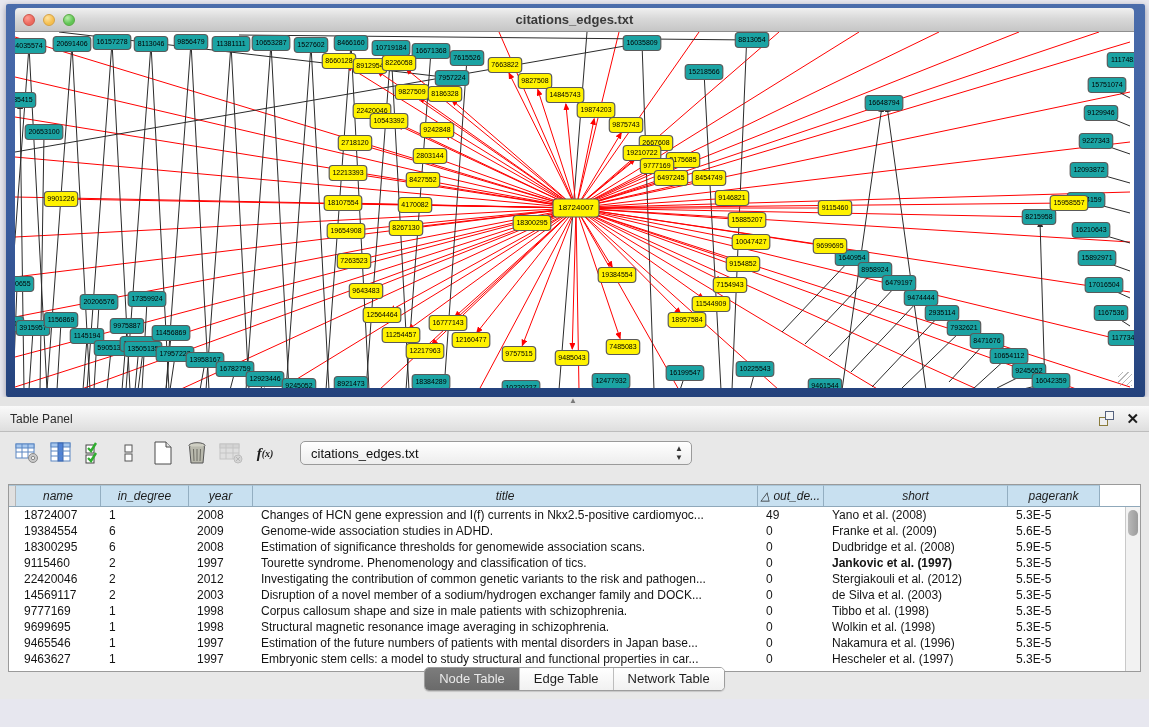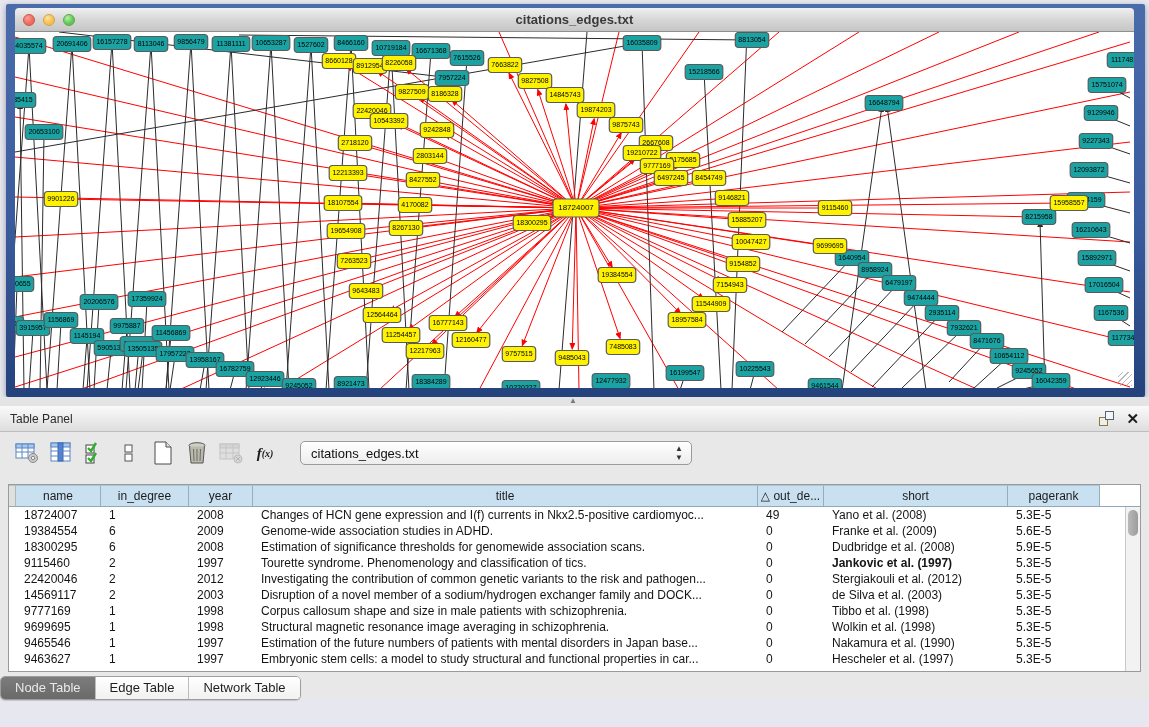--- a/index.html
+++ b/index.html
@@ -54,32 +54,32 @@
     box-shadow:0 1px 0 rgba(255,255,255,.8) inset; display:flex; align-items:center;
     font-size:13px; color:#111; padding-left:10px; }
   .combo .arrows { position:absolute; right:8px; top:2px; font-size:8px; line-height:9px; color:#333;
     display:flex; flex-direction:column; align-items:center; }
 
   .table-wrap { position:absolute; left:8px; top:78px; width:1133px; height:188px;
     background:#ffffff; border:1px solid #9a9a9a; }
   .thead { display:flex; height:22px; border-bottom:1px solid #8fa8ba; background:#fff; }
   .th { background:#c8e0f0; border-right:1px solid #93aec1; border-top:1px solid #aac6d8;
     font-size:12px; color:#1d1d1d; display:flex; align-items:center; justify-content:center;
-    overflow:hidden; white-space:nowrap; }
+    overflow:hidden; white-space:nowrap;font-style:italic; }
   .th.lead { background:#e0e0e0; border-right:1px solid #b5b5b5; }
   .tbody { position:absolute; left:0; top:22px; right:16px; bottom:0; overflow:hidden; }
   .tr { display:flex; height:16px; }
   .td { font-size:12px; color:#141414; white-space:nowrap; overflow:hidden;
     padding:1px 2px 0 8px; }
   .vscroll { position:absolute; right:0; top:22px; bottom:0; width:15px;
     background:#f2f2f2; border-left:1px solid #c9c9c9; }
   .vthumb { position:absolute; left:2px; top:3px; width:10px; height:26px; border-radius:5px;
     background:linear-gradient(90deg,#b9b9b9,#9c9c9c); }
 
-  .tabs { position:absolute; left:0; top:270px; width:1149px; display:flex; justify-content:flex-start; }
+  .tabs { position:absolute; left:0; top:261px; width:1149px; display:flex; justify-content:center; }
   .seg { display:flex; border:1px solid #9d9d9d; border-radius:5px; overflow:hidden;
     background:#fff; box-shadow:0 1px 1px rgba(0,0,0,.15); }
   .seg-btn { font-size:13px; padding:3px 14px 4px 14px; color:#1e1e1e;
     background:linear-gradient(180deg,#ffffff,#f1f1f1); border-right:1px solid #bdbdbd; }
   .seg-btn:last-child { border-right:none; }
   .seg-btn.active { background:linear-gradient(180deg,#7c7c7c,#6a6a6a); color:#e9e9e9; }
 
   
   .statusbar { position:absolute; left:0; top:699px; width:1149px; height:28px;
     background:linear-gradient(180deg,#f0f0f0,#e2e2e2); border-top:1px solid #bcbcbc;
@@ -689,21 +689,21 @@
             <div class="td" style="width: 184px;">Wolkin et al. (1998)</div>
             <div class="td" style="width: 92px;">5.3E-5</div>
           </div>
           <div class="tr">
             <div class="td" style="width: 7px; padding: 0px;"></div>
             <div class="td" style="width: 85px;">9465546</div>
             <div class="td" style="width: 88px;">1</div>
             <div class="td" style="width: 64px;">1997</div>
             <div class="td" style="width: 505px;">Estimation of the future numbers of patients with mental disorders in Japan base...</div>
             <div class="td" style="width: 66px;">0</div>
-            <div class="td" style="width: 184px;">Nakamura et al. (1990)</div>
+            <div class="td" style="width: 184px;">Nakamura et al. (1996)</div>
             <div class="td" style="width: 92px;">5.3E-5</div>
           </div>
           <div class="tr">
             <div class="td" style="width: 7px; padding: 0px;"></div>
             <div class="td" style="width: 85px;">9463627</div>
             <div class="td" style="width: 88px;">1</div>
             <div class="td" style="width: 64px;">1997</div>
             <div class="td" style="width: 505px;">Embryonic stem cells: a model to study structural and functional properties in car...</div>
             <div class="td" style="width: 66px;">0</div>
             <div class="td" style="width: 184px;">Hescheler et al. (1997)</div>

